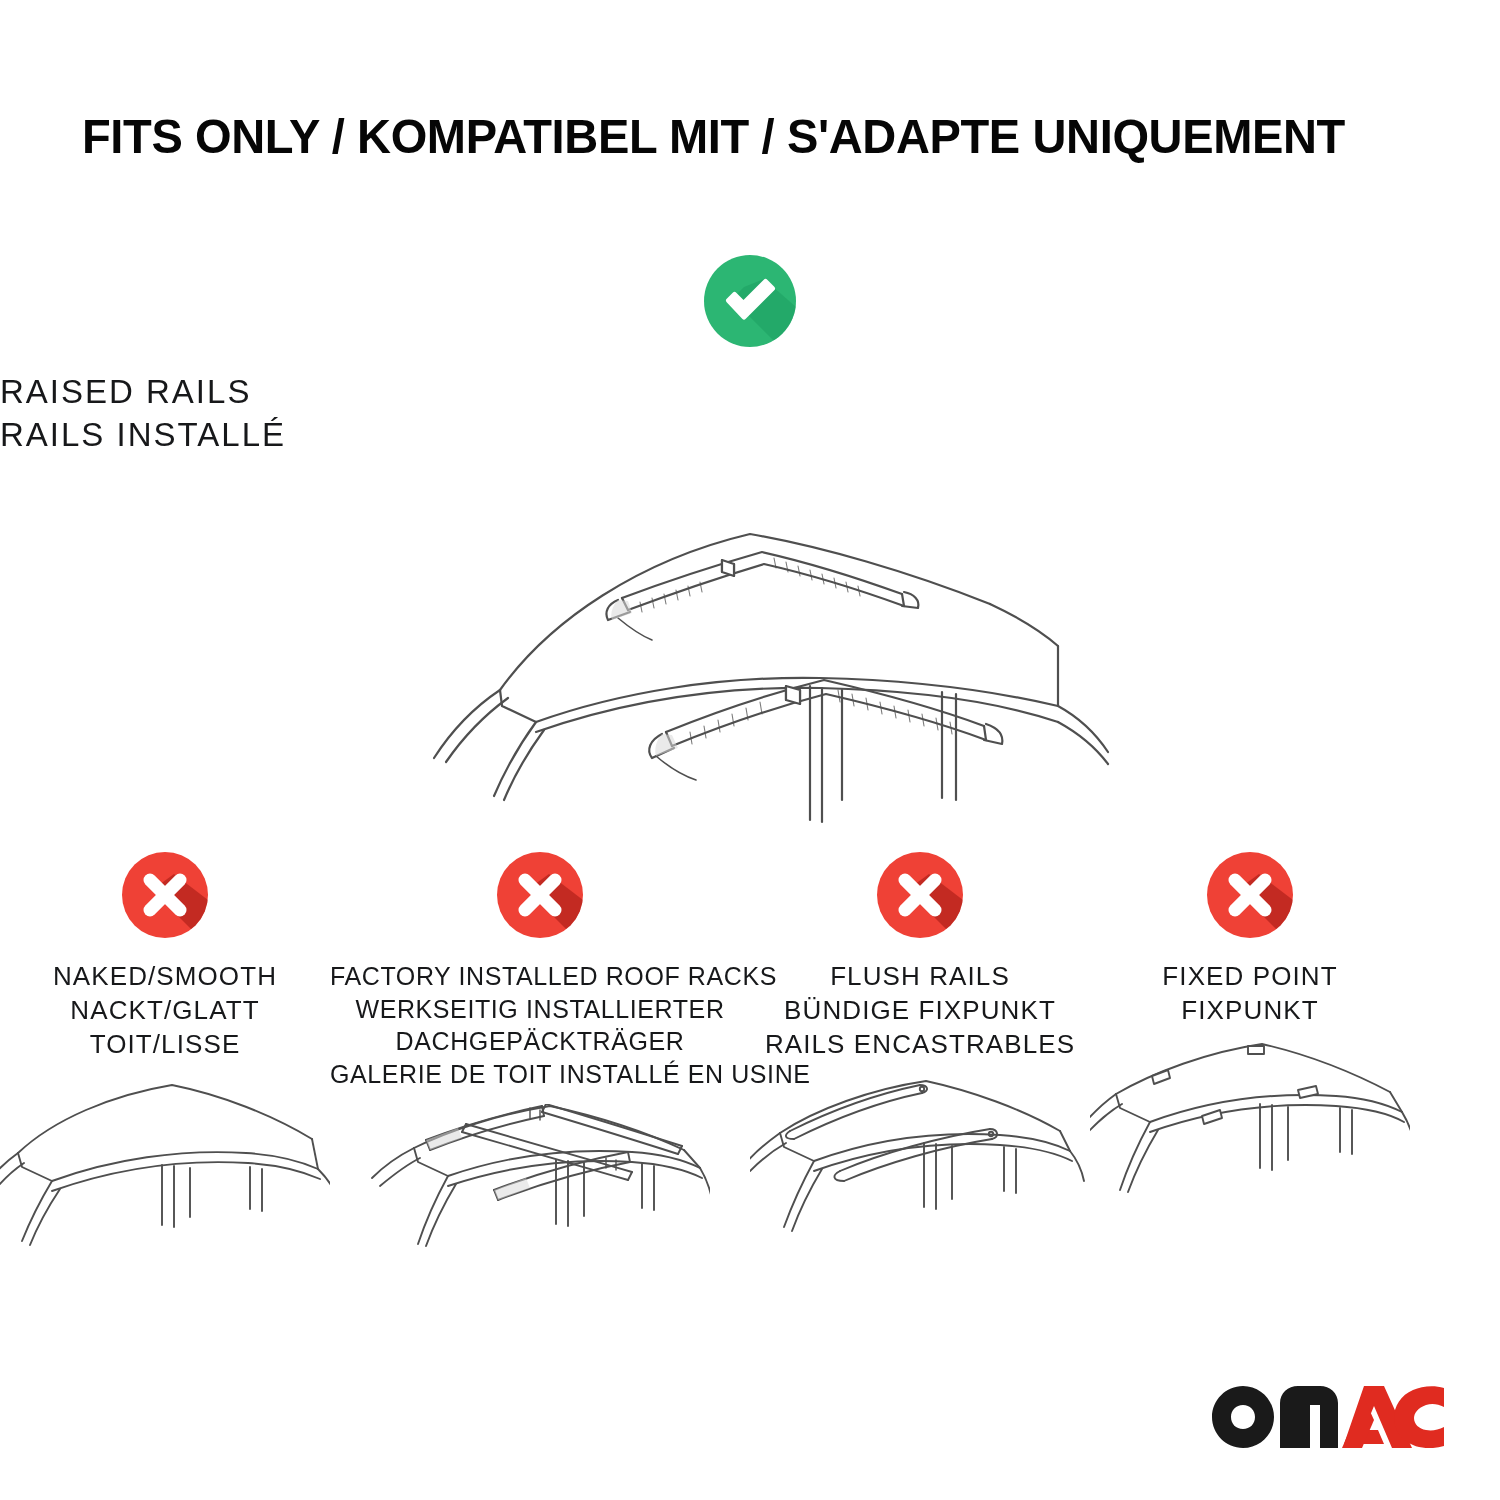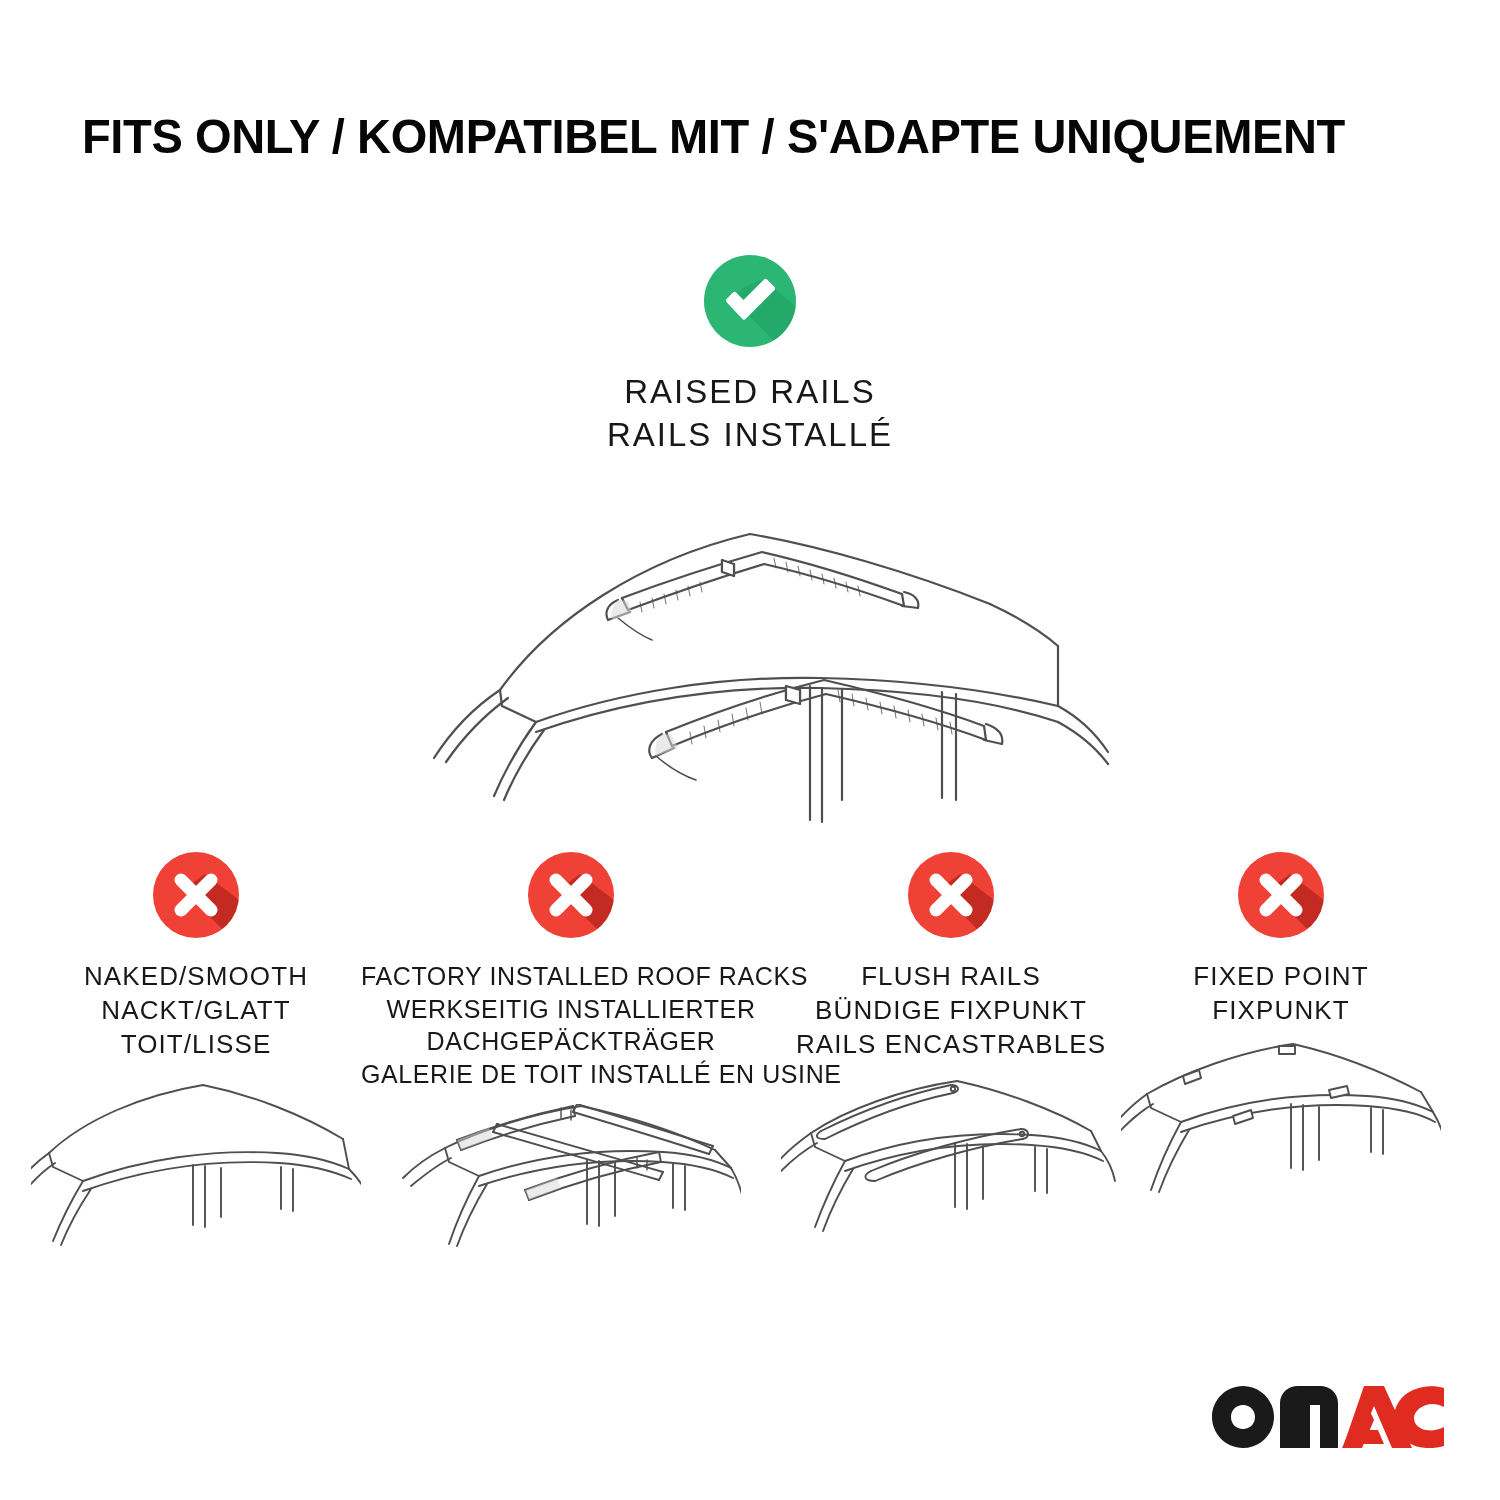--- a/index.html
+++ b/index.html
@@ -30,21 +30,20 @@
     transform: scaleX(0.96);
     transform-origin: left top;
   }
 
   
   .fit-block {
     position: absolute;
     left: 0;
     top: 255px;
     width: 1500px;
-    text-align: center;
   }
   .badge {
     width: 92px;
     height: 92px;
     margin: 0 auto;
     position: relative;
     border-radius: 50%;
     overflow: hidden;
   }
   .badge.ok { background: #2cb673; }
@@ -75,21 +74,20 @@
     height: 350px;
   }
 
   
   .cols {
     position: absolute;
     left: 0;
     top: 852px;
     width: 1276px;
     display: flex;
-    margin-left: 31px;
   }
   .col {
     position: relative;
     text-align: center;
   }
   .col-0 { width: 360px; }
   .col-1 { width: 420px; }
   .col-2 { width: 380px; }
   .col-3 { width: 340px; }
 

